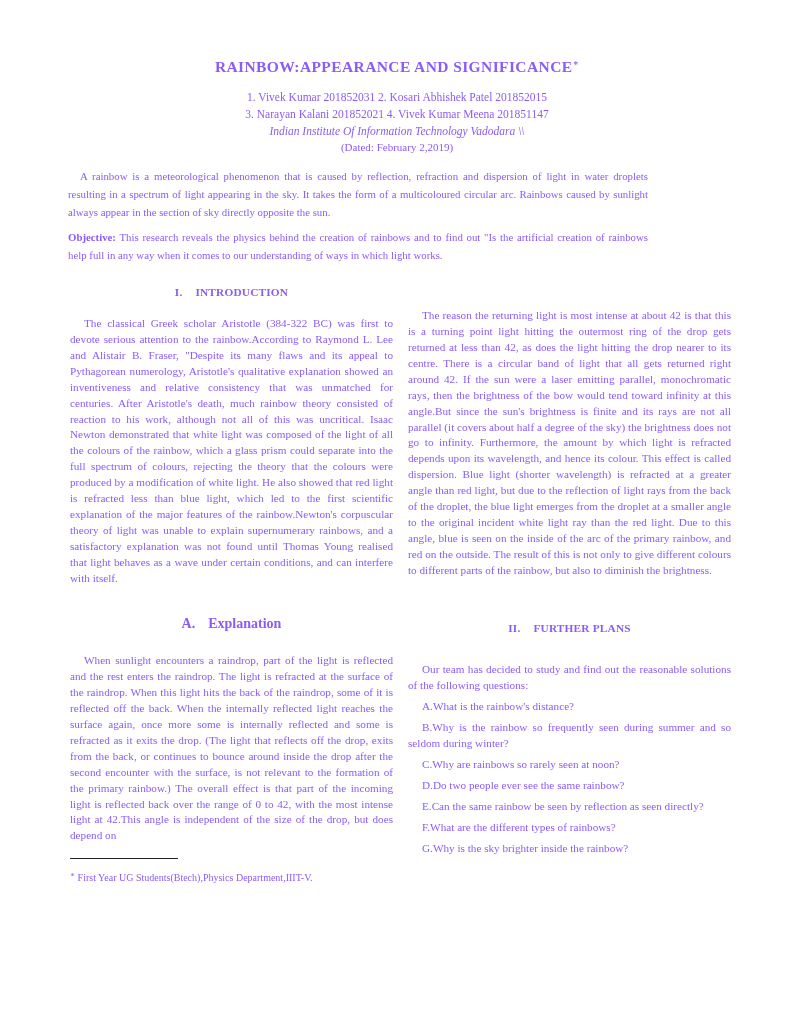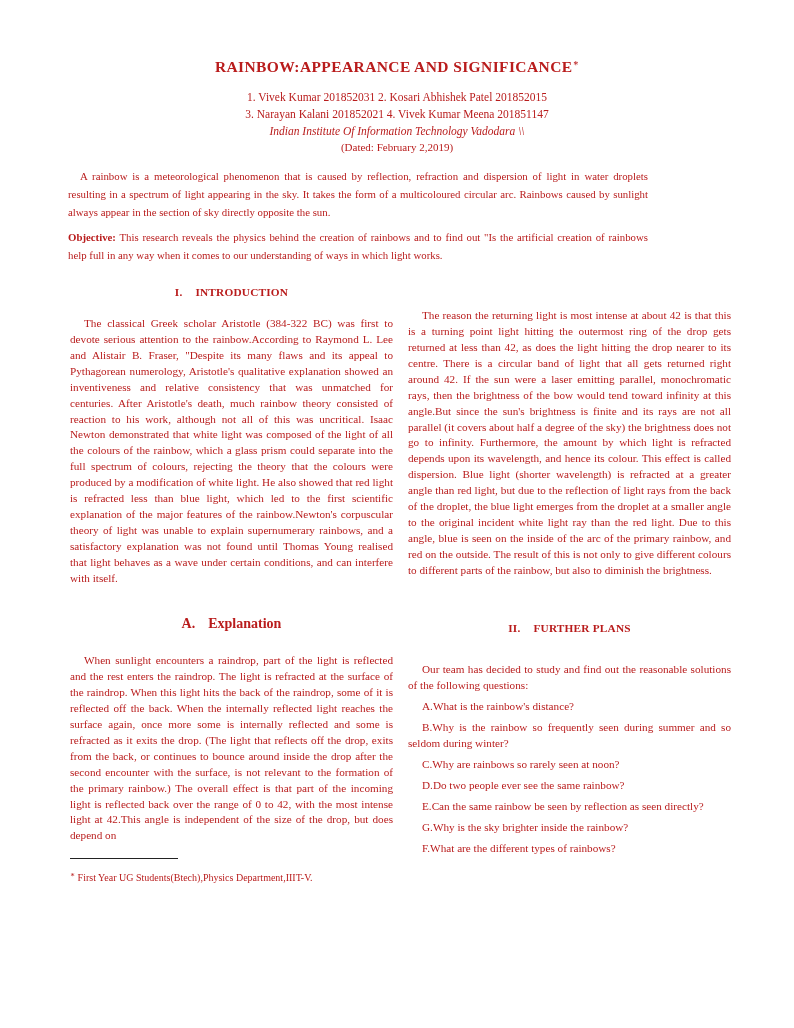--- a/index.html
+++ b/index.html
@@ -1,21 +1,21 @@
 <!DOCTYPE html>
 <html><head>
 <meta charset="utf-8">
 <style>
   html, body { margin: 0; padding: 0; background: #ffffff; }
   .page {
     position: relative;
     width: 794px;
     height: 1028px;
     background: #ffffff;
-    color: #b91c1c;
+    color: #8b5cf6;
     font-family: "Liberation Serif", "DejaVu Serif", serif;
     overflow: hidden;
     box-sizing: border-box;
   }
   header { text-align: center; padding-top: 58px; }
   .title {
     font-size: 15.5px;
     font-weight: bold;
     letter-spacing: 0.4px;
     margin: 0;
@@ -113,19 +113,19 @@
 
     <div class="col col-right">
       <p class="body-p indent">The reason the returning light is most intense at about 42 is that this is a turning point light hitting the outermost ring of the drop gets returned at less than 42, as does the light hitting the drop nearer to its centre. There is a circular band of light that all gets returned right around 42. If the sun were a laser emitting parallel, monochromatic rays, then the brightness of the bow would tend toward infinity at this angle.But since the sun's brightness is finite and its rays are not all parallel (it covers about half a degree of the sky) the brightness does not go to infinity. Furthermore, the amount by which light is refracted depends upon its wavelength, and hence its colour. This effect is called dispersion. Blue light (shorter wavelength) is refracted at a greater angle than red light, but due to the reflection of light rays from the back of the droplet, the blue light emerges from the droplet at a smaller angle to the original incident white light ray than the red light. Due to this angle, blue is seen on the inside of the arc of the primary rainbow, and red on the outside. The result of this is not only to give different colours to different parts of the rainbow, but also to diminish the brightness.</p>
       <h2 class="sec further-heading"><span class="sec-num">II.</span><span>FURTHER PLANS</span></h2>
       <p class="body-p indent further-intro">Our team has decided to study and find out the reasonable solutions of the following questions:</p>
       <p class="q">A.What is the rainbow's distance?</p>
       <p class="q">B.Why is the rainbow so frequently seen during summer and so seldom during winter?</p>
       <p class="q">C.Why are rainbows so rarely seen at noon?</p>
       <p class="q">D.Do two people ever see the same rainbow?</p>
       <p class="q">E.Can the same rainbow be seen by reflection as seen directly?</p>
+      <p class="q">F.What are the different types of rainbows?</p>
       <p class="q">G.Why is the sky brighter inside the rainbow?</p>
-      <p class="q">F.What are the different types of rainbows?</p>
     </div>
 
   </div>
 
 </div>
 
 </body></html>

